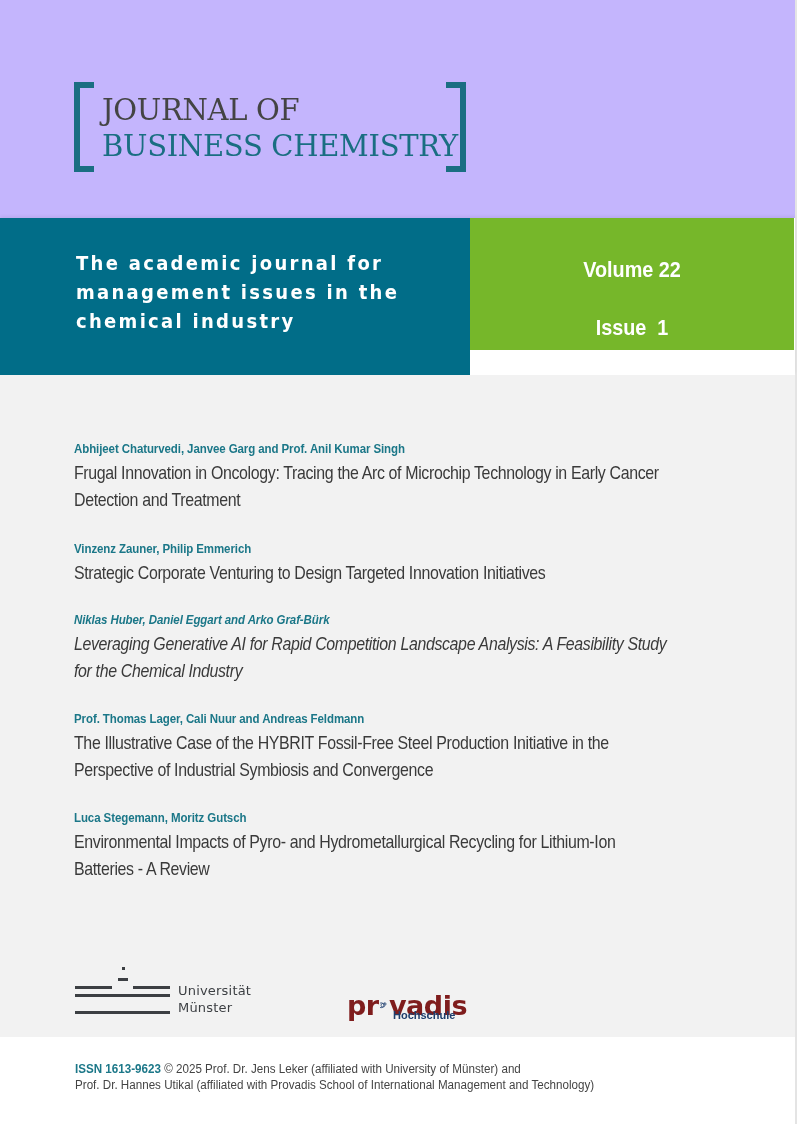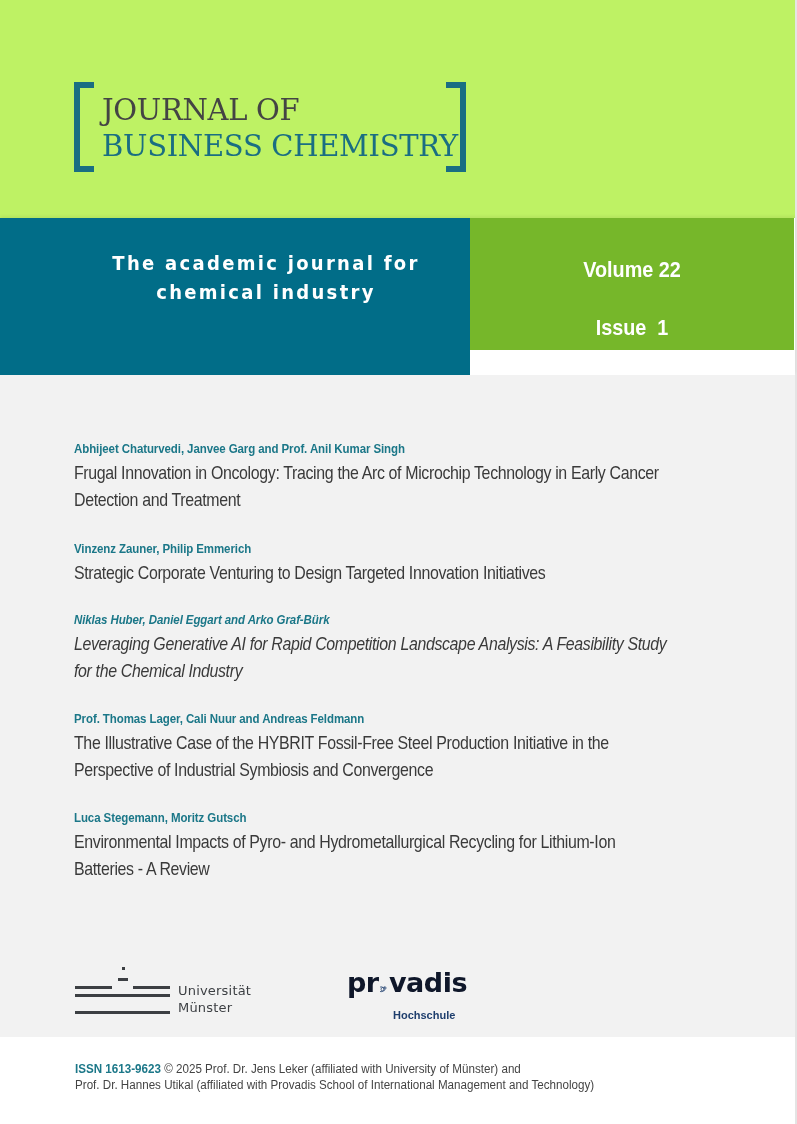--- a/index.html
+++ b/index.html
@@ -4,49 +4,49 @@
 <style>
   html, body { margin: 0; padding: 0; }
   body {
     width: 797px; height: 1124px; position: relative; overflow: hidden;
     background: #ffffff;
     font-family: "Liberation Sans", "DejaVu Sans", sans-serif;
   }
   .page { position: absolute; left: 0; top: 0; width: 795px; height: 1124px; background: #fff; border-right: 2px solid #e4e4e4; }
 
   
-  .masthead { position: absolute; left: 0; top: 0; width: 795px; height: 218px; background: #bef264; }
+  .masthead { position: absolute; left: 0; top: 0; width: 795px; height: 218px; background: #c4b5fd; }
   .bracket { position: absolute; top: 82px; width: 14px; height: 78px; border: 6px solid #1a6e82; }
   .bracket.left { left: 74px; border-right: none; }
   .bracket.right { left: 446px; border-left: none; }
   .jtitle { position: absolute; left: 102px; top: 92px; line-height: 36px; font-family: "DejaVu Serif", serif; font-size: 29px; letter-spacing: -0.3px; }
   .jtitle .l1 { color: #444444; display: block; }
   .jtitle .l2 { color: #1a6e82; display: block; }
 
   
   .band { position: absolute; top: 218px; left: 0; width: 795px; height: 157px; box-shadow: 0 -2px 3px rgba(0,0,0,0.06); }
-  .band .teal { position: absolute; left: 0; top: 0; width: 470px; height: 177px; background: #016d88; text-align: center; }
+  .band .teal { position: absolute; left: 0; top: 0; width: 470px; height: 177px; background: #016d88; }
   .band .green { position: absolute; left: 470px; top: 0; width: 324px; height: 132px; background: #76b72a; }
   .tagline { position: absolute; left: 76px; top: 31px; width: 380px; color: #ffffff; font-family: "DejaVu Sans Condensed", "DejaVu Sans", sans-serif; font-weight: bold; font-size: 20px; line-height: 29px; letter-spacing: 2.3px; }
   .vol { position: absolute; left: 0; width: 324px; text-align: center; color: #ffffff; font-weight: bold; font-size: 22px; font-family: "Liberation Sans Narrow", "Liberation Sans", sans-serif; transform: scaleX(0.9); }
   .vol.v { top: 39px; }
   .vol.i { top: 97px; }
 
   
   .content { position: absolute; top: 375px; left: 0; width: 795px; height: 662px; background: #f2f2f2; }
   .article { position: absolute; left: 74px; width: 650px; }
   .authors { color: #1b7788; font-weight: bold; font-size: 12.5px; font-family: "Liberation Sans Narrow", "Liberation Sans", sans-serif; letter-spacing: -0.1px; display: block; transform-origin: left; transform: scaleX(0.92); white-space: nowrap; }
   .title { color: #3a3a3a; font-size: 18.5px; line-height: 27px; margin-top: 3px; font-family: "Liberation Sans Narrow", "Liberation Sans", sans-serif; font-weight: normal; letter-spacing: -0.4px; display: block; transform-origin: left top; transform: scaleX(0.86); width: 760px; }
 
   
   .uni { position: absolute; left: 75px; top: 965px; width: 200px; height: 55px; }
   .uni .bar { position: absolute; height: 3px; background: #3c3f43; }
   .uni .txt { position: absolute; left: 103px; top: 17px; color: #3c3f43; font-size: 13px; line-height: 17px; font-family: "DejaVu Sans", sans-serif; letter-spacing: 0.2px; }
   .prov { position: absolute; left: 347px; top: 968px; width: 120px; height: 50px; }
-  .prov .word { font-family: "DejaVu Sans", sans-serif; font-weight: bold; font-size: 27px; color: #0f172a; letter-spacing: -0.5px; line-height: 30px; display: flex; align-items: flex-end; }
+  .prov .word { font-family: "DejaVu Sans", sans-serif; font-weight: bold; font-size: 27px; color: #7f1d1d; letter-spacing: -0.5px; line-height: 30px; display: flex; align-items: flex-start; margin-top: 23px; }
   .prov .spiral { display: inline-block; width: 20px; height: 20px; margin: 3px 1px 0 1px; }
   .prov .sub { position: absolute; left: 46px; top: 41px; font-size: 11px; font-weight: bold; color: #1e3e6d; font-family: "Liberation Sans", sans-serif; }
 
   
   .footer { position: absolute; left: 75px; top: 1061px; font-size: 12.5px; line-height: 16px; color: #444; font-family: "Liberation Sans Narrow", "Liberation Sans", sans-serif; transform-origin: left top; transform: scaleX(0.93); white-space: nowrap; }
   .footer .issn { color: #1b7788; font-weight: bold; }
 </style>
 </head>
 <body>
 
@@ -58,20 +58,21 @@
       <span class="l1">JOURNAL OF</span>
       <span class="l2">BUSINESS CHEMISTRY</span>
     </div>
     <div class="bracket right"></div>
   </div>
 
   <div class="band">
     <div class="teal">
       <div class="tagline">
         <div>The academic journal for</div>
+        <div>management issues in the</div>
         <div>chemical industry</div>
       </div>
     </div>
     <div class="green">
       <div class="vol v">Volume 22</div>
       <div class="vol i" style="white-space:pre;">Issue  1</div>
     </div>
   </div>
 
   <div class="content">

